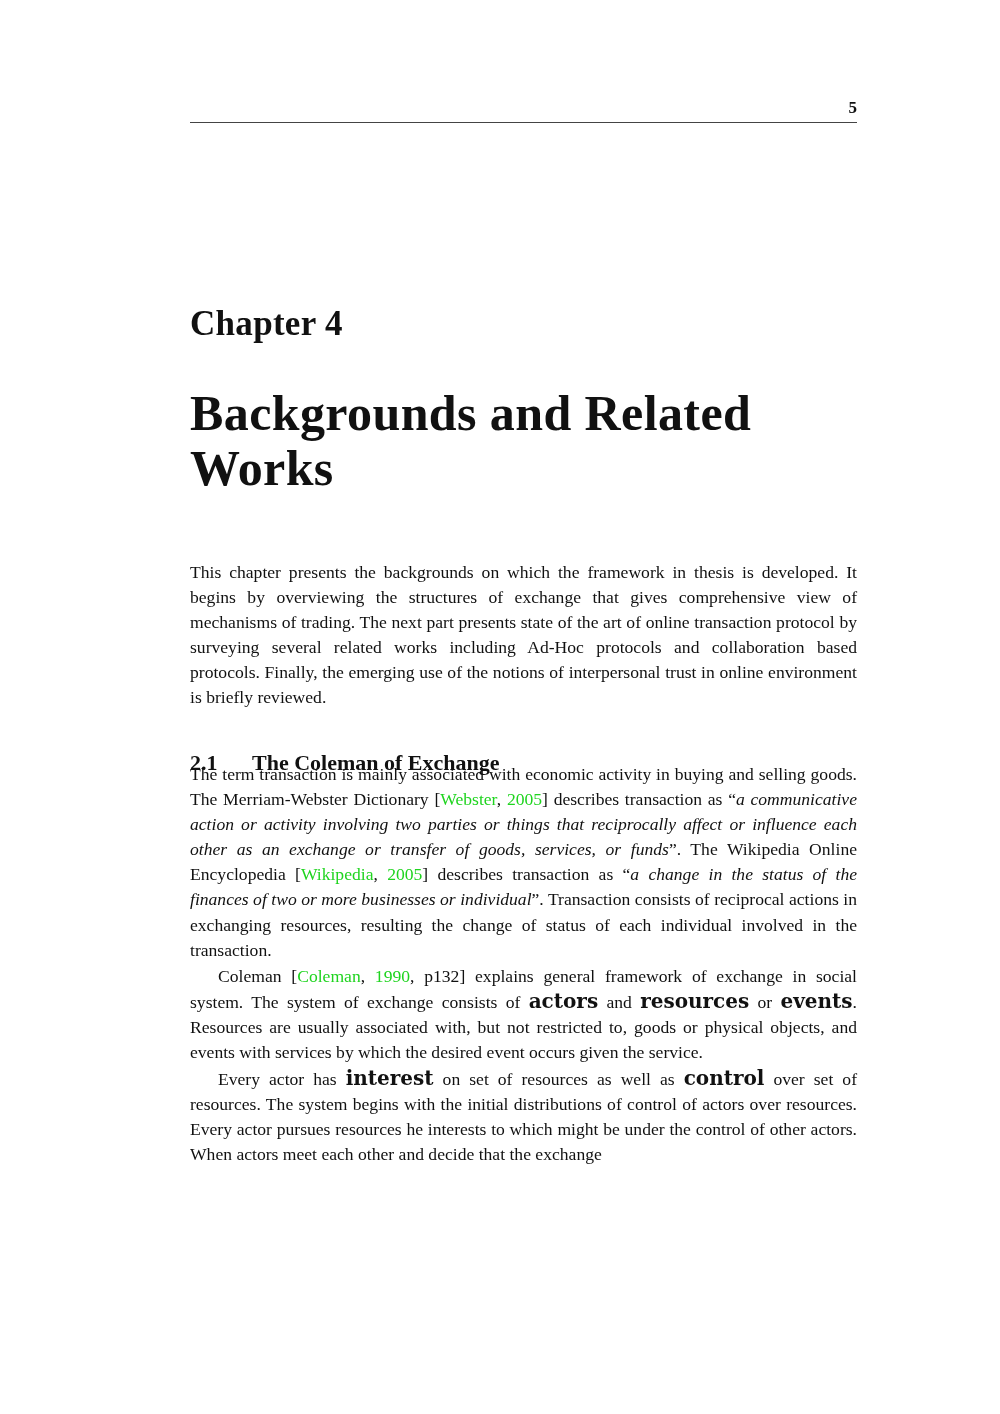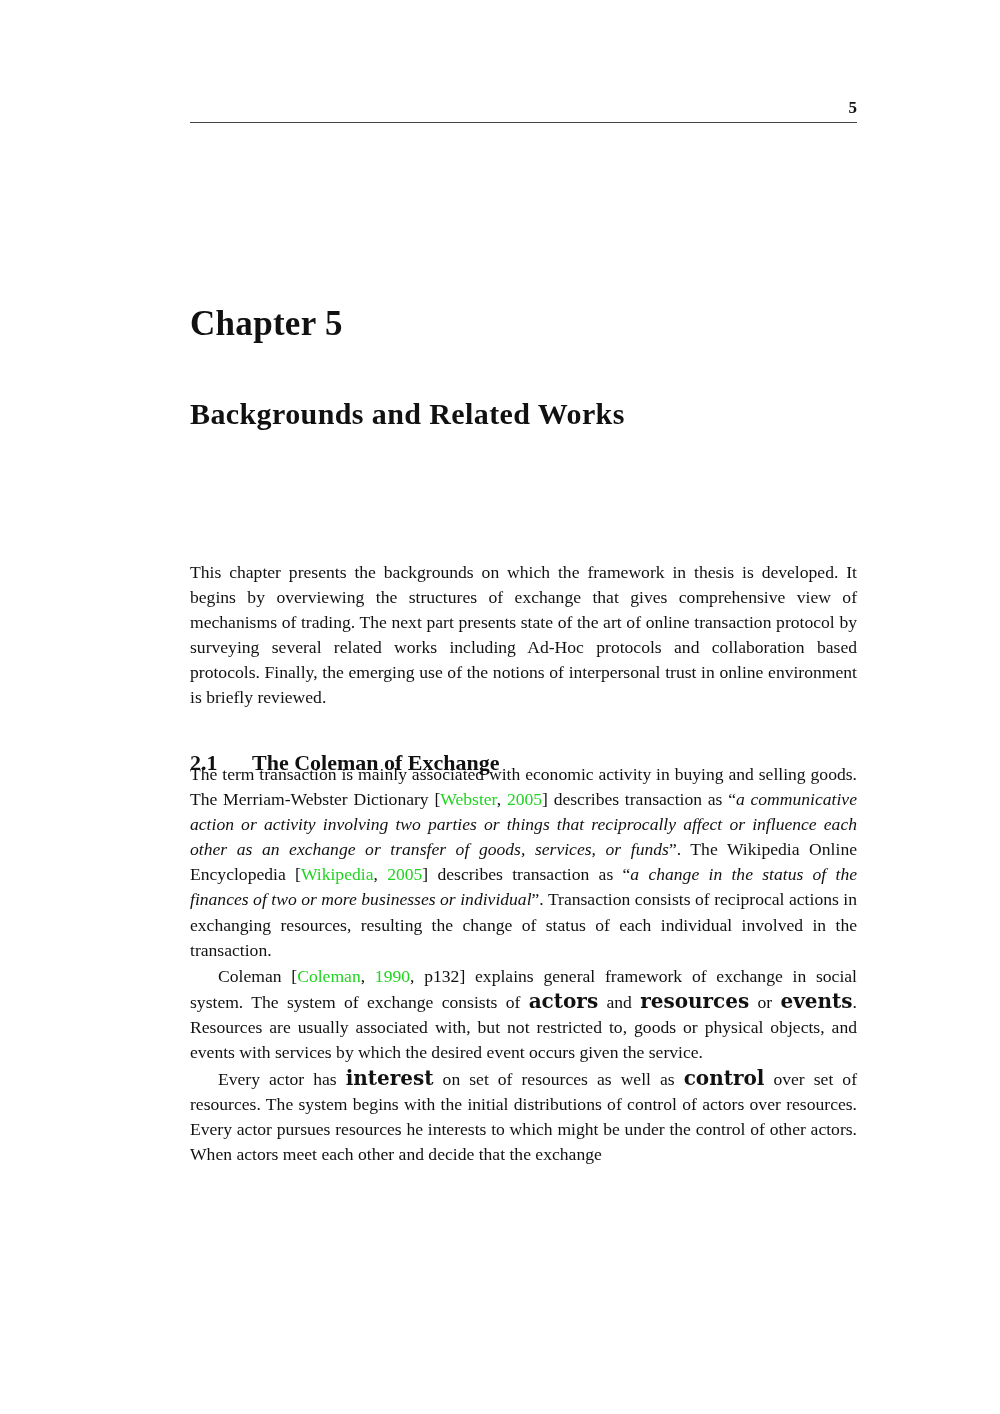--- a/index.html
+++ b/index.html
@@ -2,41 +2,41 @@
 <html><head>
 <meta charset="utf-8">
 <style>
   html, body { margin: 0; padding: 0; background: #ffffff; }
   body { width: 1000px; height: 1414px; position: relative; overflow: hidden;
          font-family: "Liberation Serif", "DejaVu Serif", serif; color: #111; }
   .header { position: absolute; left: 190px; top: 98px; width: 667px; height: 24px;
             border-bottom: 1.3px solid #444; }
   .page-num { position: absolute; right: 0; top: 0; font-weight: bold; font-size: 17px; }
   .chapter-label { position: absolute; left: 190px; top: 304px; font-size: 35px; font-weight: bold; letter-spacing: 0.3px; }
-  .chapter-title { position: absolute; left: 190px; top: 386px; width: 620px; font-size: 30px; font-weight: bold; line-height: 55px; letter-spacing: 0.4px; }
+  .chapter-title { position: absolute; left: 190px; top: 386px; width: 620px; font-size: 50px; font-weight: bold; line-height: 55px; letter-spacing: 0.4px; }
   .body-text { position: absolute; left: 190px; width: 667px; font-size: 17.6px; line-height: 25.1px;
                text-align: justify; hyphens: manual; }
   .intro { top: 560px; font-family: Liberation Serif, serif; }
   .section-heading { position: absolute; left: 190px; top: 750px; font-size: 22px; font-weight: bold; }
   .section-num { display: inline-block; width: 62px; }
   .sec-body { top: 762px; }
   .sec-body p { margin: 0; text-indent: 0; }
   .sec-body p + p { text-indent: 28px; margin-top: 1px; }
   .cite { color: #1fd41f; }
   .bf { font-weight: bold; font-family: "DejaVu Serif", serif; font-size: 20px; }
   em { font-style: italic; }
 </style>
 </head>
 <body>
 
 <div class="header">
   <span class="page-num">5</span>
 </div>
 
-<div class="chapter-label">Chapter 5</div>
+<div class="chapter-label">Chapter 4</div>
 <div class="chapter-title">Backgrounds and Related Works</div>
 
 <div class="body-text intro">This chapter presents the backgrounds on which the framework in thesis is developed. It begins by overviewing the structures of exchange that gives comprehensive view of mechanisms of trading.  The next part presents state of the art of online transaction protocol by surveying several related works including Ad-Hoc protocols and collaboration based protocols. Finally, the emerging use of the notions of interpersonal trust in online environment is briefly reviewed.</div>
 
 <div class="section-heading">
   <span class="section-num">2.1</span><span>The Coleman of Exchange</span>
 </div>
 
 <div class="body-text sec-body">
   <p><span>The term transaction is mainly associated with economic activity in buying and selling goods.  The Merriam-Webster Dictionary [</span><a class="cite"><span>Webster</span></a><span>, </span><a class="cite"><span>2005</span></a><span>] describes transaction as “</span><em>a communicative action or activity involving two parties or things that reciprocally affect or influence each other as an exchange or transfer of goods, services, or funds</em><span>”.  The Wikipedia Online Encyclopedia [</span><a class="cite"><span>Wikipedia</span></a><span>, </span><a class="cite"><span>2005</span></a><span>] describes transaction as “</span><em>a change in the status of the finances of two or more businesses or individual</em><span>”.  Transaction consists of reciprocal actions in exchanging resources, resulting the change of status of each individual involved in the transaction.</span></p>

